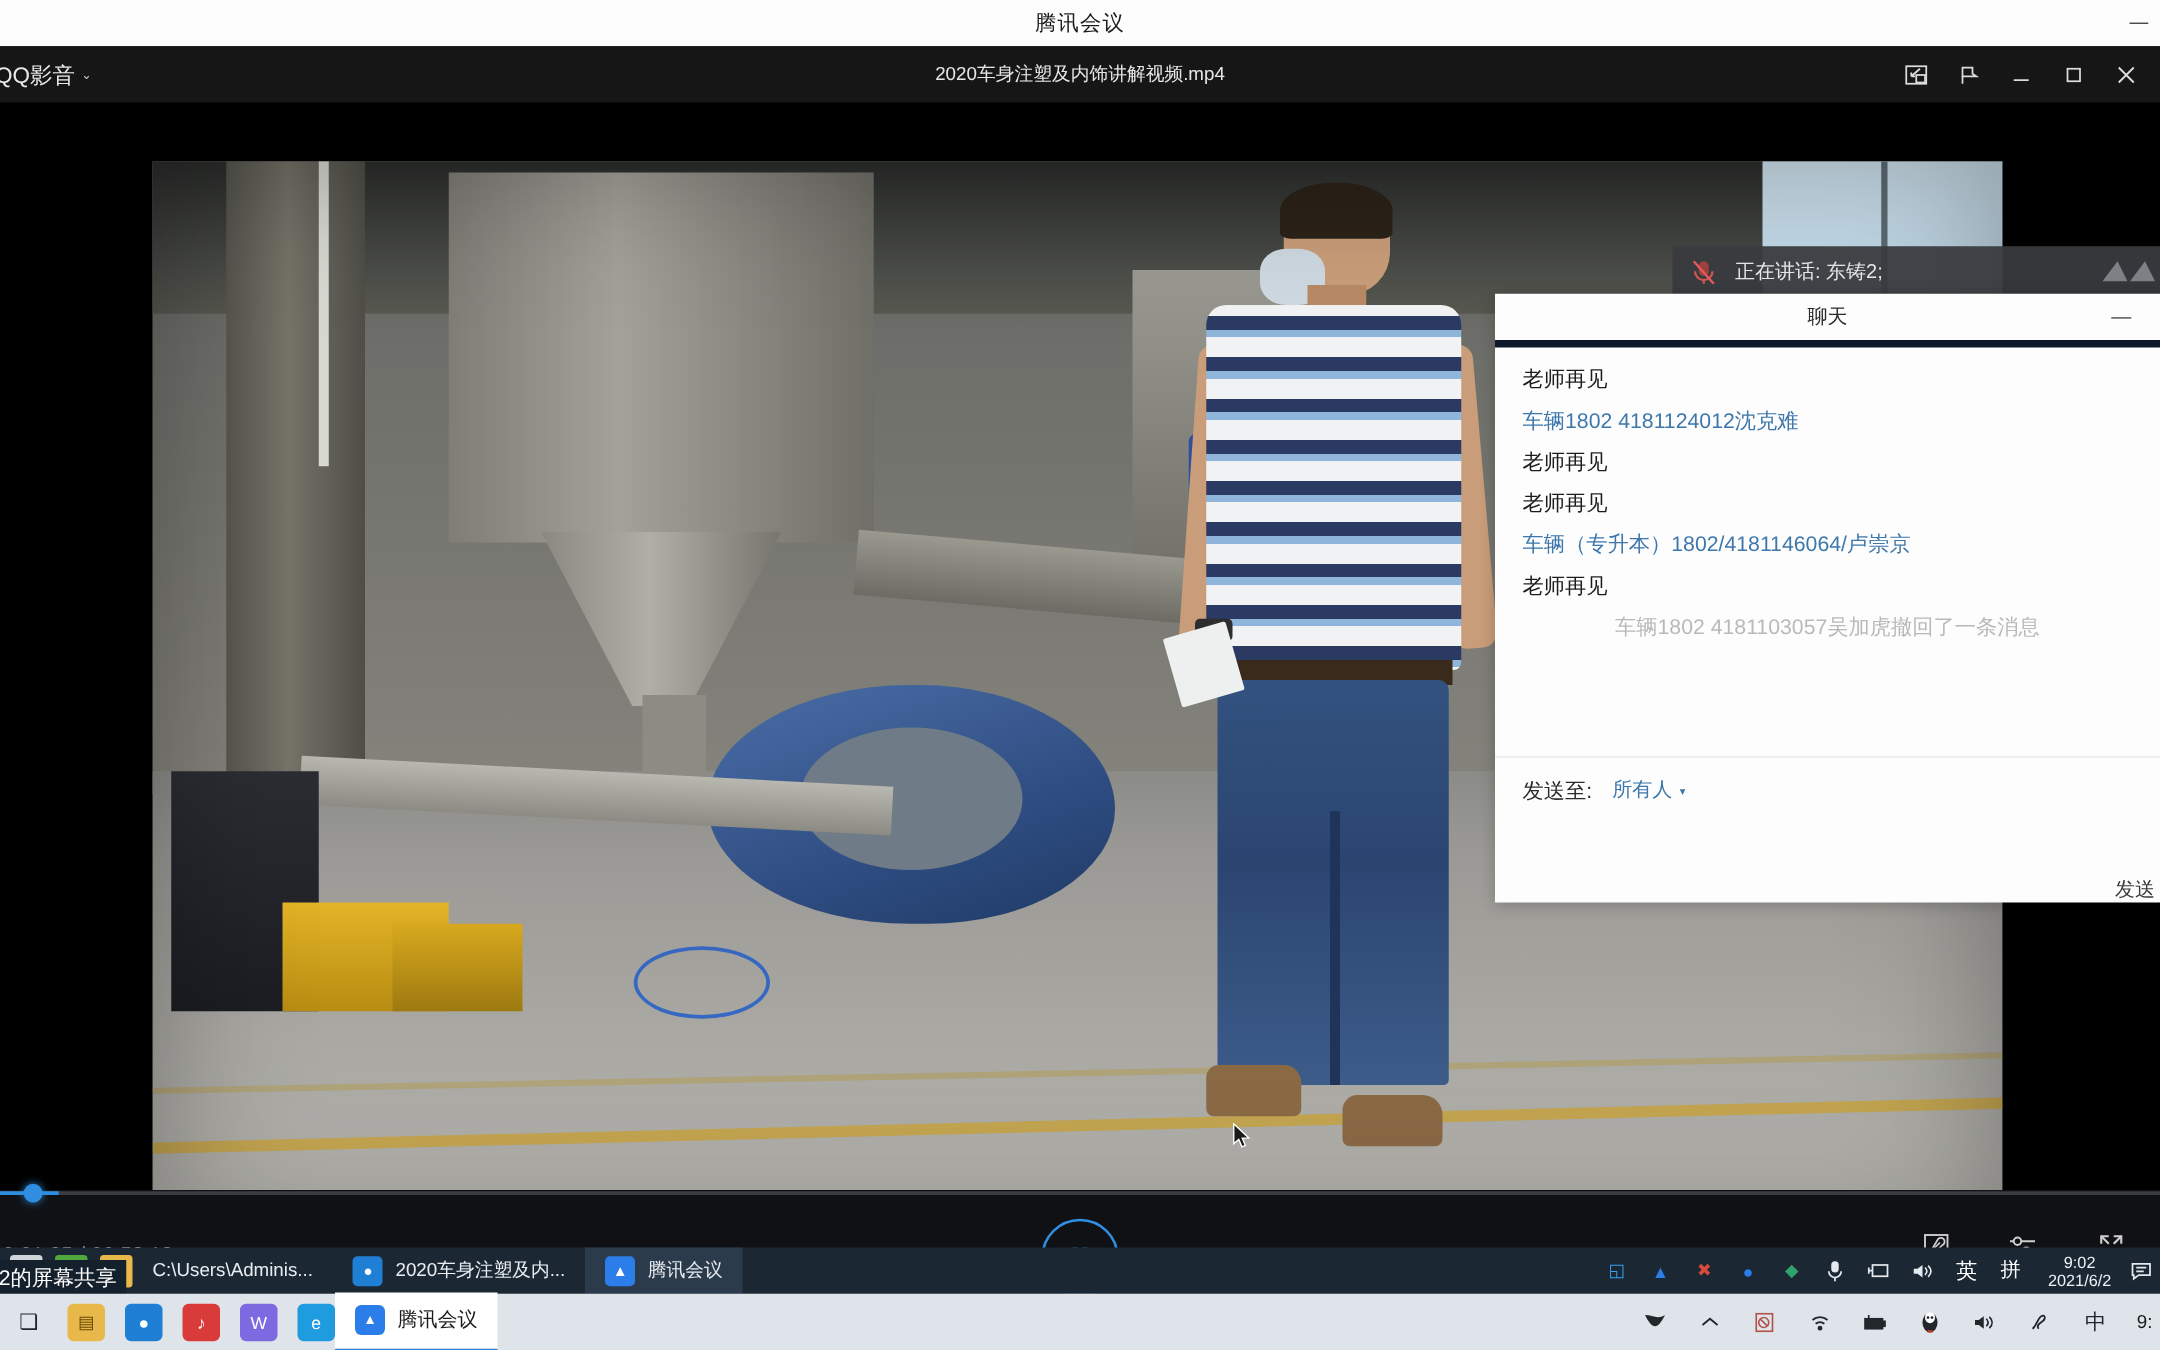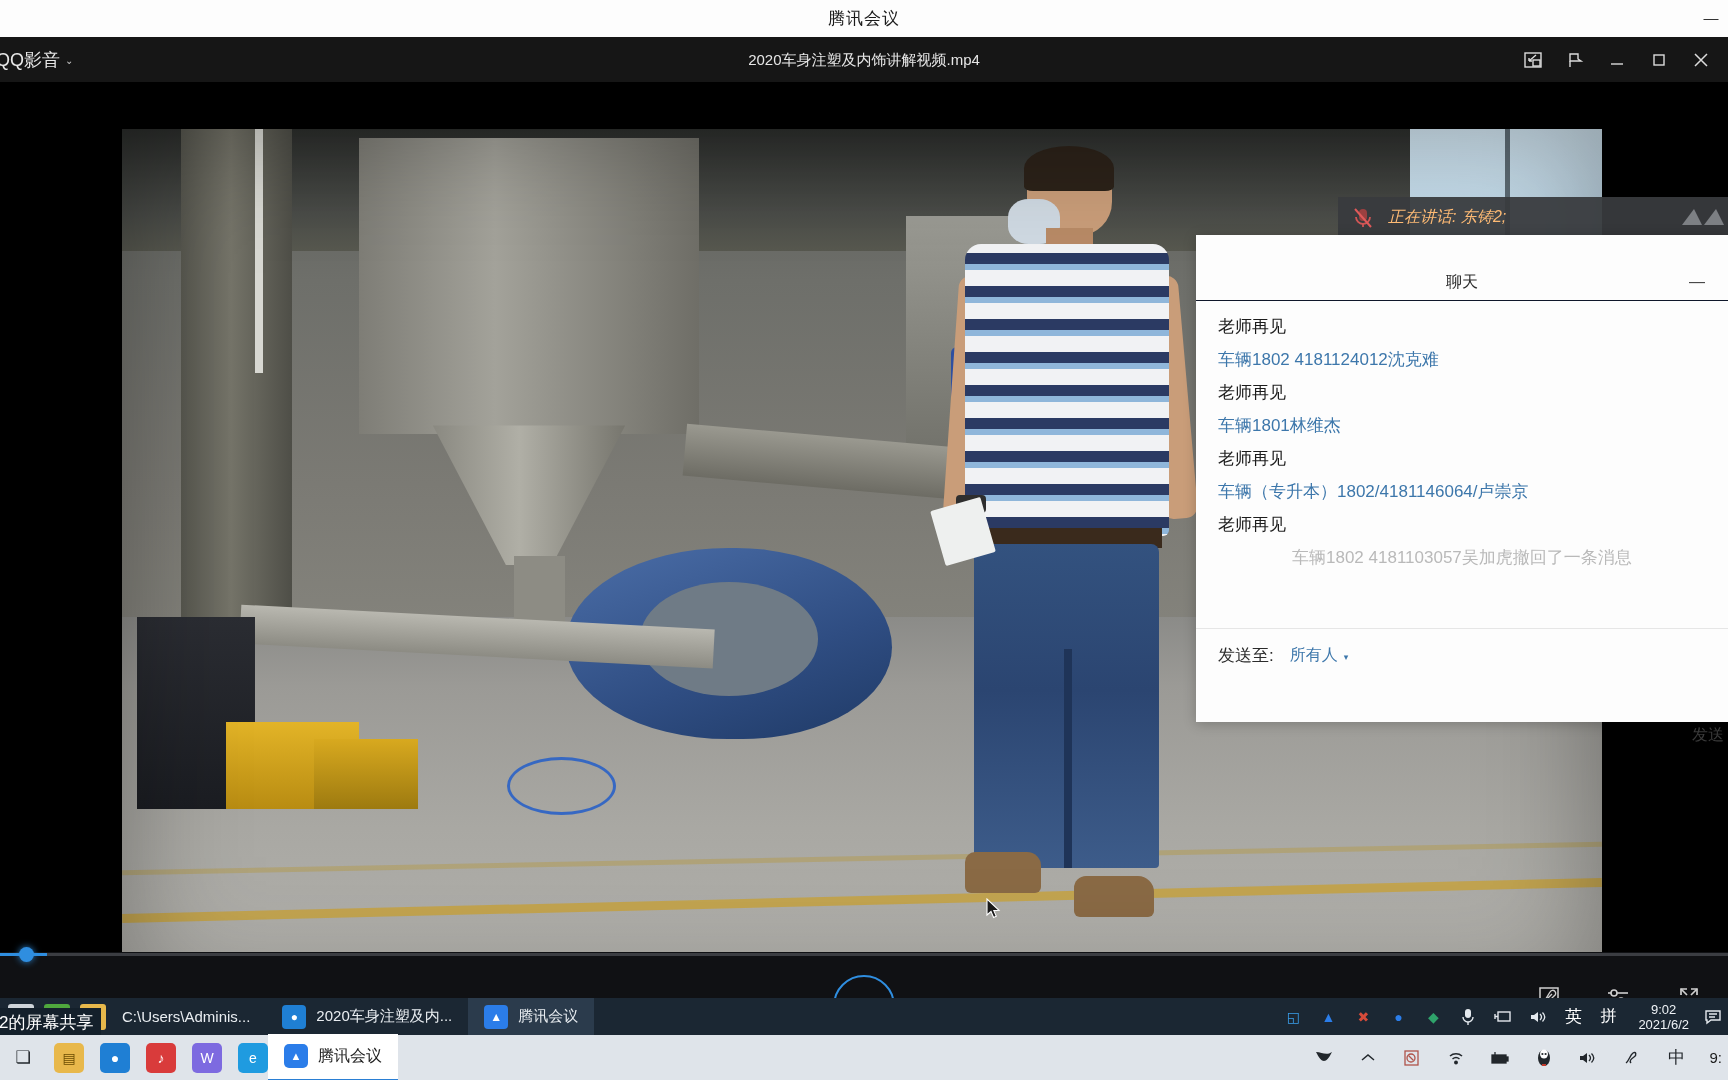--- a/index.html
+++ b/index.html
@@ -98,31 +98,31 @@
   .p-shoe-r{position:absolute;left:52%;top:90%;width:34%;height:5%;background:#8a6a45;border-radius:12px 16px 6px 6px;}
   .p-paper{position:absolute;left:-6%;top:44%;width:22%;height:7%;background:#eef0ef;transform:rotate(-16deg);border-radius:2px;}
 
   .video-vignette{position:absolute;inset:0;box-shadow:inset 0 0 120px rgba(0,0,0,.35);}
 
   
   .speaking-banner{
     position:absolute;left:1338px;top:197px;width:390px;height:41px;
     background:rgba(56,58,62,.94);display:flex;align-items:center;gap:14px;padding-left:14px;
   }
-  .speaking-text{color:#fdba74;font-size:16px;font-style:italic;}
+  .speaking-text{color:#e5e5e5;font-size:16px;}
   .mic-off-icon{position:relative;width:22px;height:24px;}
   .mic-off-icon svg{display:block;}
   .banner-logo{position:absolute;right:6px;top:8px;width:56px;height:26px;opacity:.55;}
 
   
   .chat-panel{
     position:absolute;left:1196px;top:235px;width:532px;height:487px;background:#fdfdfd;
     box-shadow:0 2px 12px rgba(0,0,0,.22);
   }
-  .chat-header{position:relative;height:37px;border-bottom:1px solid #0f172a;margin-top:28px;}
+  .chat-header{position:relative;height:37px;border-bottom:6px solid #0f172a;}
   .chat-header-title{position:absolute;left:0;top:0;width:100%;line-height:37px;text-align:center;font-size:16px;color:#2a2a2a;}
   .chat-min{position:absolute;right:20px;top:9px;width:22px;height:20px;color:#444;font-size:16px;text-align:center;line-height:20px;}
   .chat-messages{position:relative;height:318px;padding:9px 0 0 0;overflow:hidden;}
   .msg{padding:2px 22px;font-size:17px;line-height:29px;white-space:nowrap;}
   .msg.dark{color:#1c1c1c;}
   .msg.blue{color:#3d77ab;}
   .msg.sys{color:#b9b9b9;padding-left:96px;font-size:17px;}
   .chat-footer{position:relative;height:131px;border-top:1px solid #e6e6e6;}
   .sendto-row{position:absolute;left:22px;top:15px;display:flex;align-items:center;gap:16px;}
   .sendto-label{font-size:17px;color:#2b2b2b;}
@@ -356,21 +356,20 @@
   <div class="chat-panel">
     <div class="chat-header">
       <div class="chat-header-title">聊天</div>
       <div class="chat-min">—</div>
     </div>
 
     <div class="chat-messages">
       <div class="msg dark">老师再见</div>
       <div class="msg blue">车辆1802 4181124012沈克难</div>
       <div class="msg dark">老师再见</div>
-      <div class="msg blue">车辆1801林维杰</div>
       <div class="msg dark">老师再见</div>
       <div class="msg blue">车辆（专升本）1802/4181146064/卢崇京</div>
       <div class="msg dark">老师再见</div>
       <div class="msg sys">车辆1802 4181103057吴加虎撤回了一条消息</div>
     </div>
 
     <div class="chat-footer">
       <div class="sendto-row">
         <span class="sendto-label">发送至:</span>
         <span class="sendto-value">

